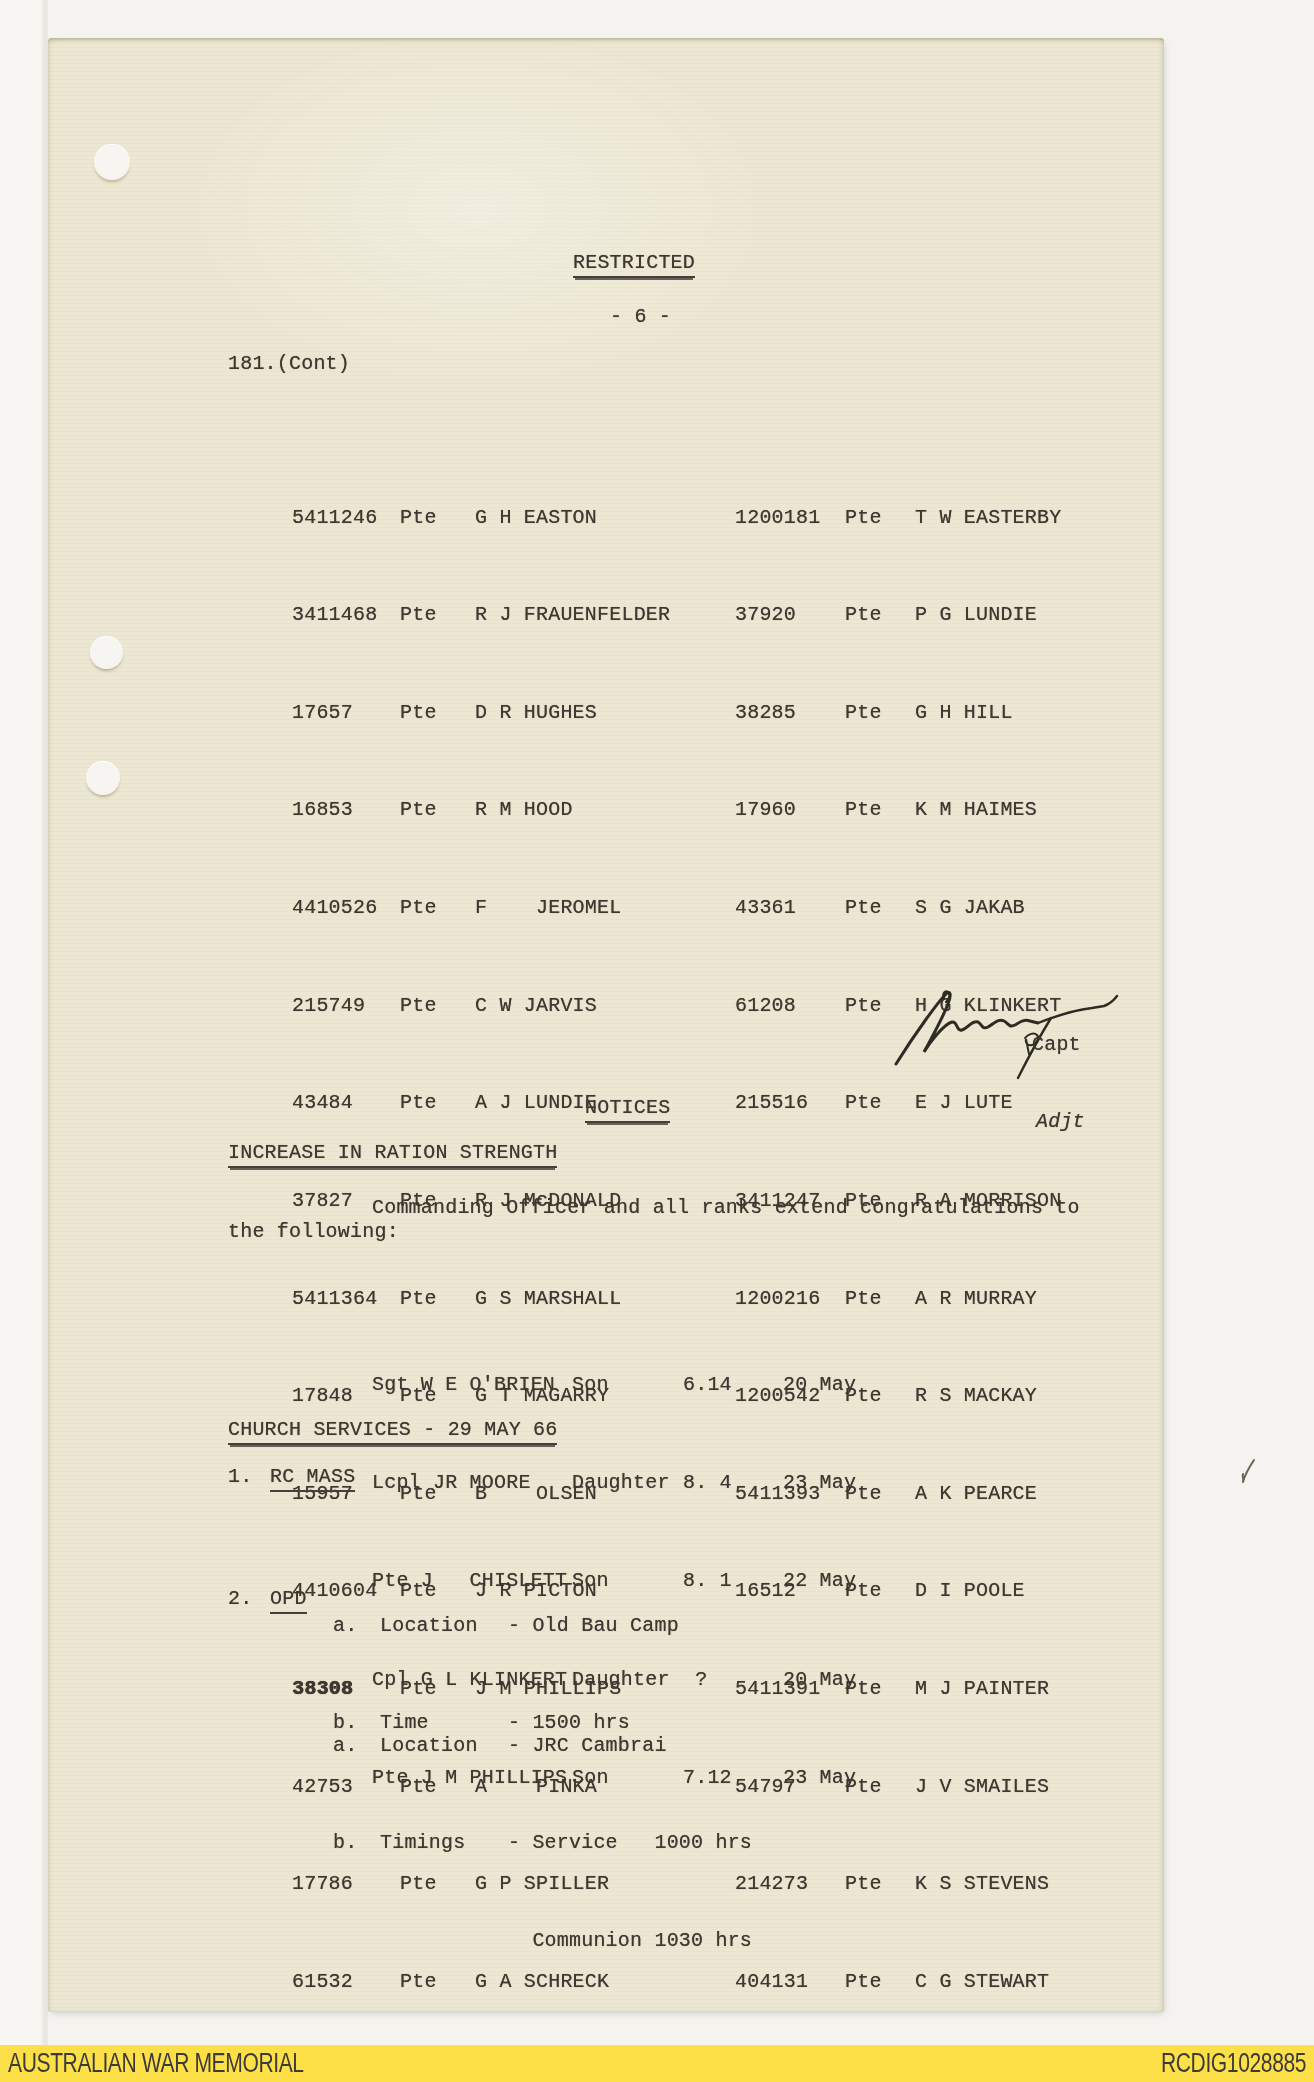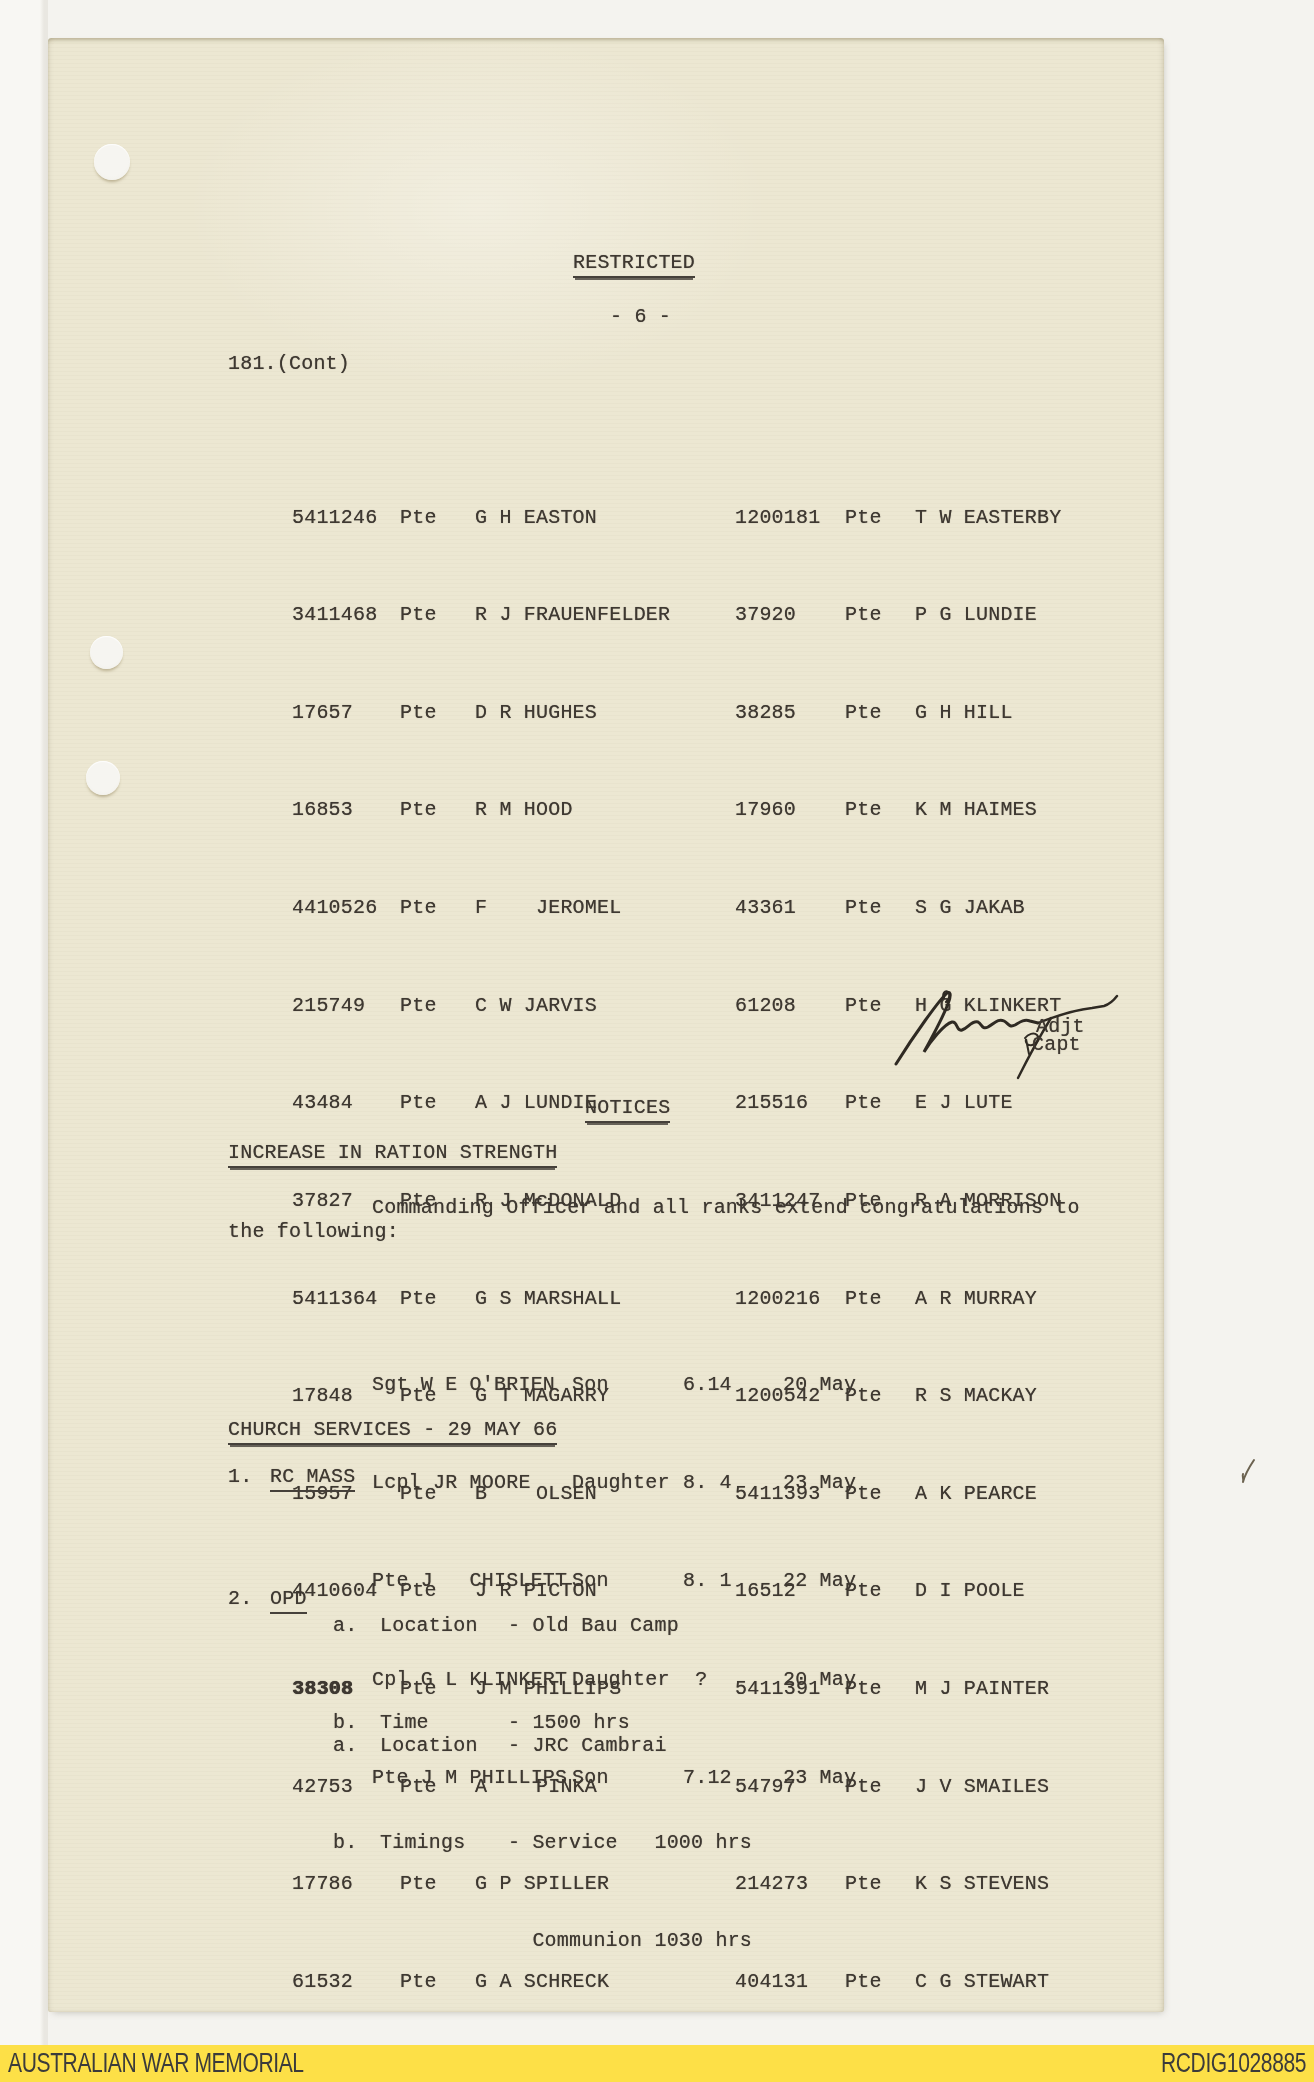--- a/index.html
+++ b/index.html
@@ -307,21 +307,21 @@
   <svg style="left:840px;top:948px;" width="250" height="100" viewBox="0 0 250 100">
     <g fill="none" stroke="#2f2a23" stroke-linecap="round">
       <path d="M8,78 C28,46 50,16 58,8 C62,4 64,8 60,18 C52,38 40,58 36,66 C42,56 56,38 64,36 C70,35 68,46 74,44 C80,42 84,34 90,36 C94,38 94,44 100,41 C106,38 110,32 116,35 C120,37 121,42 127,39 C132,36 136,33 142,35 L150,37" stroke-width="3"></path>
       <path d="M150,37 C168,30 186,24 204,22 L216,20 C222,18 226,14 229,10" stroke-width="2.4"></path>
       <path d="M56,12 C54,8 57,4 60,6 C63,8 61,14 58,16" stroke-width="2.2"></path>
       <path d="M137,52 C140,48 146,46 149,49 C152,52 149,58 144,59 C140,60 137,57 138,53 L141,68" stroke-width="2"></path>
       <path d="M130,92 C138,76 152,50 163,32" stroke-width="2.4"></path>
     </g>
   </svg>
   <div class="tw" style="left:984px;top:995px;">Capt</div>
-  <div class="tw" style="left:988px;top:977px;">Adjt</div>
+  <div class="tw" style="left:988px;top:1072px;font-style:italic;">Adjt</div>
 
   <div class="tw" style="left:537px;top:1058px;"><span class="ul2">NOTICES</span></div>
 
   <div class="tw" style="left:180px;top:1103px;"><span class="ul2">INCREASE IN RATION STRENGTH</span></div>
   <div class="tw" style="left:324px;top:1158px;">Commanding Officer and all ranks extend congratulations to</div>
   <div class="tw" style="left:180px;top:1182px;">the following:</div>
 
   <div class="list births tw" style="left:324px;top:1237px;width:620px;">
     
   

